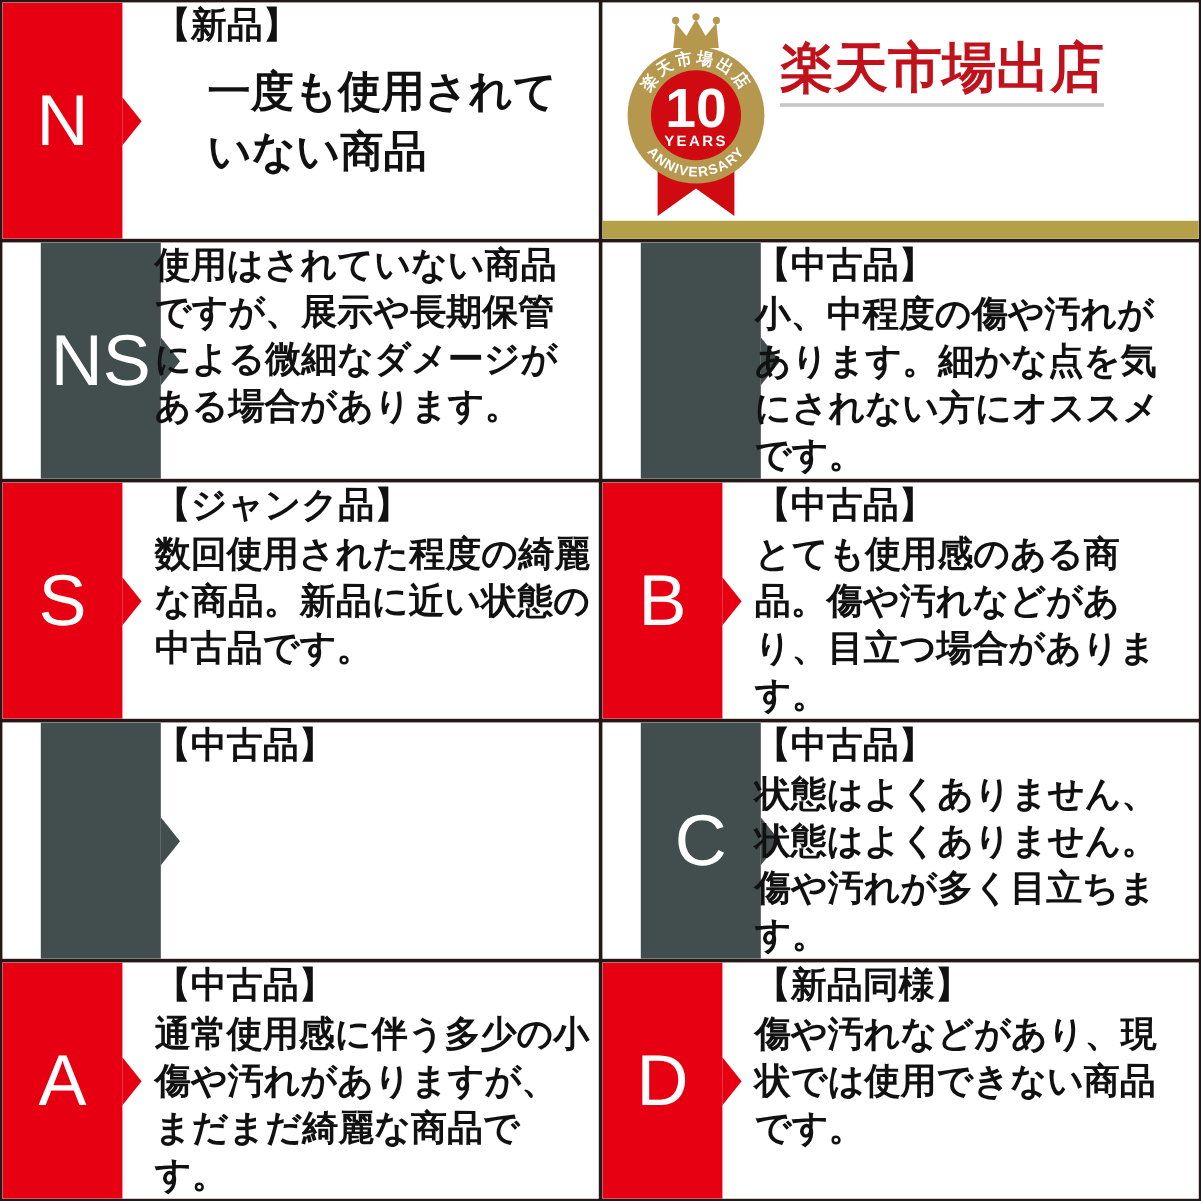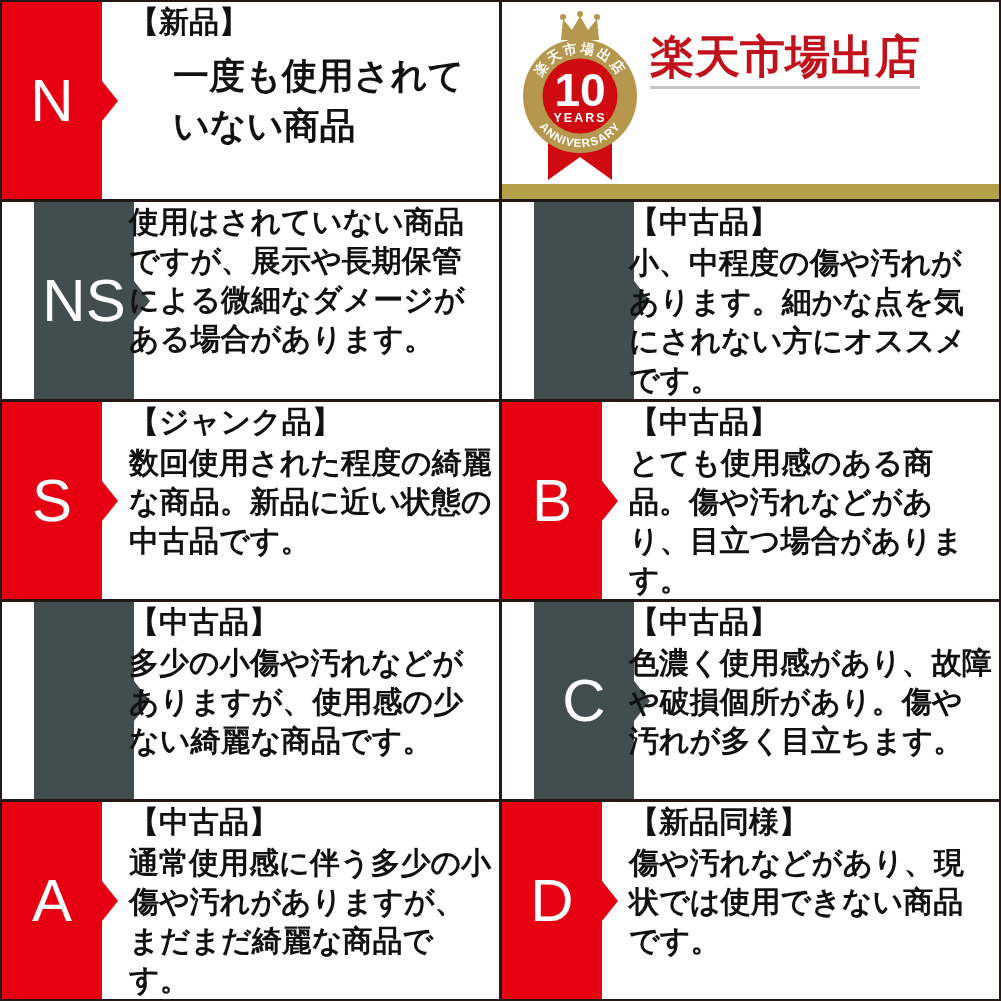--- a/index.html
+++ b/index.html
@@ -139,32 +139,31 @@
       <div class="body">とても使用感のある商品。傷や汚れなどがあり、目立つ場合があります。</div>
     </div>
   </div>
 
   <div class="cell">
     <div class="label dark">
       <span class="arrow"></span>
     </div>
     <div class="desc">
       <div class="heading">【中古品】</div>
-      <div class="body">多少の小傷や汚れなどがありますが、使用感の少ない綺麗な商品です。</div>
     </div>
   </div>
 
   <div class="cell">
     <div class="label dark">
       <span class="code">C</span>
       <span class="arrow"></span>
     </div>
     <div class="desc">
       <div class="heading">【中古品】</div>
-      <div class="body">色濃く使用感があり、故障や破損個所があり。傷や汚れが多く目立ちます。</div>
+      <div class="body">状態はよくありません、状態はよくありません。傷や汚れが多く目立ちます。</div>
     </div>
   </div>
 
   <div class="cell">
     <div class="label red">
       <span class="code">A</span>
       <span class="arrow"></span>
     </div>
     <div class="desc">
       <div class="heading">【中古品】</div>

